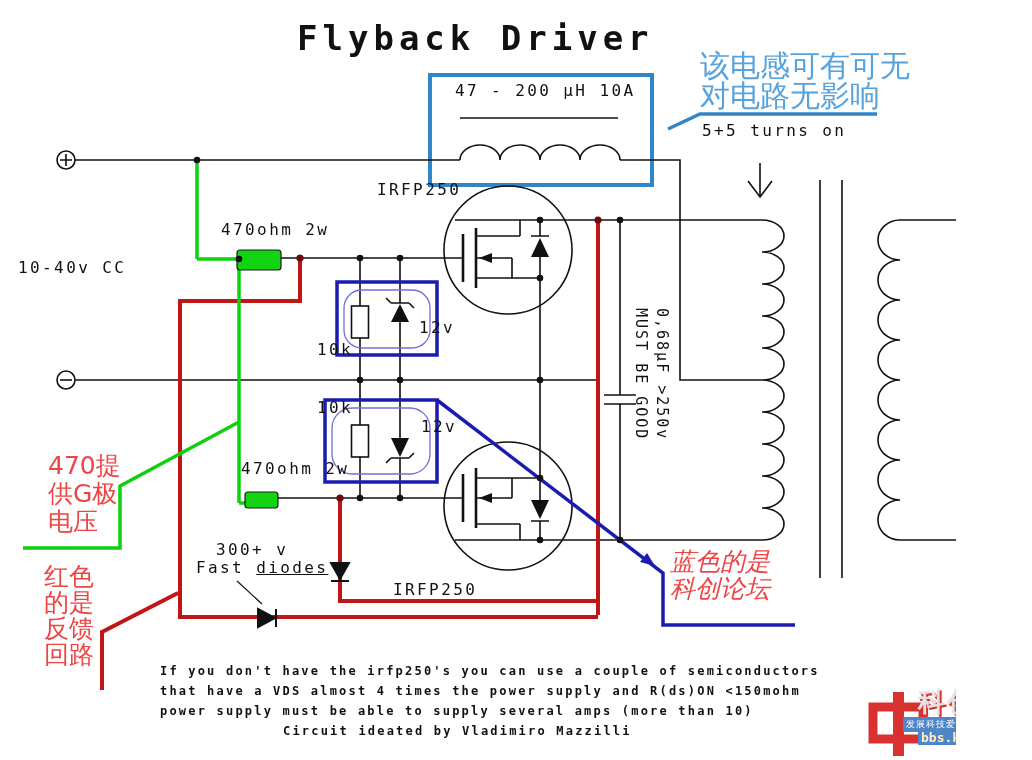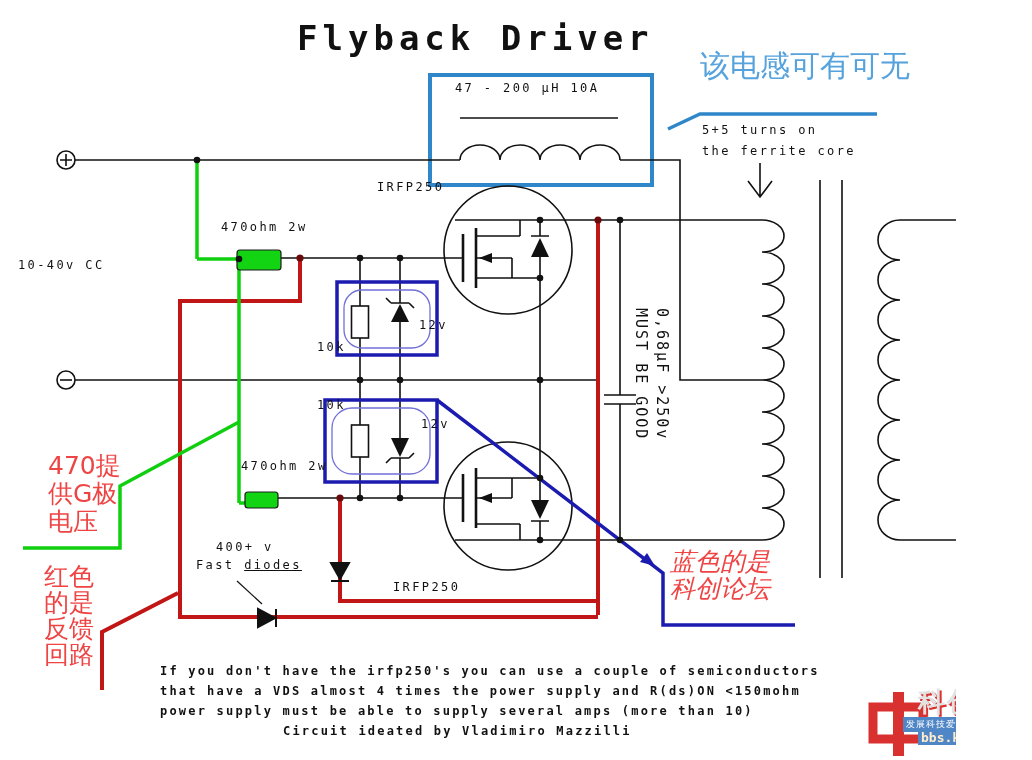--- a/index.html
+++ b/index.html
@@ -2,21 +2,21 @@
 <html><head>
 <meta charset="utf-8">
 <style>
   html,body{margin:0;padding:0;background:#fff;}
   #stage{position:relative;width:956px;height:760px;background:#fff;overflow:hidden;
          font-family:"DejaVu Sans Mono","Liberation Mono",monospace;color:#111;}
   #wires{position:absolute;left:0;top:0;}
   .lbl{position:absolute;white-space:pre;}
   .mono{font-family:"DejaVu Sans Mono","Liberation Mono",monospace;}
   .t-title{font-size:34px;letter-spacing:5px;font-weight:bold;}
-  .t-std{font-size:12px;letter-spacing:2.4px;}
+  .t-std{font-size:16px;letter-spacing:2.4px;}
   .t-note{font-size:12px;letter-spacing:2.2px;line-height:20px;font-weight:bold;}
   .t-cn{font-family:"DejaVu Sans","Liberation Sans",sans-serif;font-size:25px;line-height:28px;color:#ef4444;}
   .t-cnblue{font-family:"DejaVu Sans","Liberation Sans",sans-serif;font-size:30px;line-height:30px;color:#56a2dc;}
   .t-cap{font-size:15px;letter-spacing:2px;writing-mode:vertical-rl;line-height:21px;}
   .underl{text-decoration:underline;}
   .wm-name{font-family:"DejaVu Sans","Liberation Sans",sans-serif;font-size:27px;font-weight:bold;
            letter-spacing:2px;color:#e2e2e2;text-shadow:2px 2px 0 #d93030;}
   .wm-strip{font-family:"DejaVu Sans","Liberation Sans",sans-serif;background:#4f86c6;color:#fff;
             font-size:9px;letter-spacing:1px;padding:1px 3px;}
   .wm-url{font-family:"DejaVu Sans Mono","Liberation Mono",monospace;background:#4f86c6;color:#ffeccc;
@@ -165,41 +165,41 @@
     <g>
       <rect x="873" y="707" width="50" height="32" fill="none" stroke="#d93030" stroke-width="9"></rect>
       <rect x="893" y="692" width="11" height="64" fill="#d93030"></rect>
     </g>
   </svg>
 
   <div class="lbl t-title mono" style="left:297px;top:18px;">Flyback Driver</div>
 
   <div class="lbl t-std" style="left:455px;top:81px;">47 - 200 μH 10A</div>
 
-  <div class="lbl t-cnblue" style="left:700px;top:51px;"><span>该电感可有可无</span><br></div>
-
-  <div class="lbl t-std" style="left:702px;top:120px;line-height:21px;"><span>5+5 turns on</span><br><span>the ferrite core</span></div>
+  <div class="lbl t-cnblue" style="left:700px;top:51px;"><span>该电感可有可无</span><br><span>对电路无影响</span></div>
+
+  <div class="lbl t-std" style="left:702px;top:120px;line-height:21px;"><span>5+5 turns on</span><br></div>
 
   <div class="lbl t-std" style="left:377px;top:180px;">IRFP250</div>
   <div class="lbl t-std" style="left:393px;top:580px;">IRFP250</div>
 
   <div class="lbl t-std" style="left:221px;top:220px;">470ohm 2w</div>
   <div class="lbl t-std" style="left:241px;top:459px;">470ohm 2w</div>
 
   <div class="lbl t-std" style="left:317px;top:340px;">10k</div>
   <div class="lbl t-std" style="left:317px;top:398px;">10k</div>
 
   <div class="lbl t-std" style="left:419px;top:318px;">12v</div>
   <div class="lbl t-std" style="left:421px;top:417px;">12v</div>
 
   <div class="lbl t-std" style="left:18px;top:258px;">10-40v CC</div>
 
   <div class="lbl t-cap" style="left:630px;top:308px;height:230px;"><div>0,68μF &gt;250v</div><div>MUST BE GOOD</div></div>
 
-  <div class="lbl t-std" style="left:216px;top:540px;">400+ v</div>
+  <div class="lbl t-std" style="left:216px;top:540px;">300+ v</div>
   <div class="lbl t-std" style="left:196px;top:558px;"><span>Fast </span><span class="underl">diodes</span></div>
 
   <div class="lbl t-cn" style="left:48px;top:452px;"><span>470提</span><br><span>供G极</span><br><span>电压</span></div>
 
   <div class="lbl t-cn" style="left:44px;top:564px;line-height:26px;"><span>红色</span><br><span>的是</span><br><span>反馈</span><br><span>回路</span></div>
 
   <div class="lbl t-cn" style="left:670px;top:548px;line-height:27px;font-style:italic;"><span>蓝色的是</span><br><span>科创论坛</span></div>
 
   <div class="lbl t-note" style="left:160px;top:661px;">If you don't have the irfp250's you can use a couple of semiconductors</div>
   <div class="lbl t-note" style="left:160px;top:681px;">that have a VDS almost 4 times the power supply and R(ds)ON &lt;150mohm</div>

